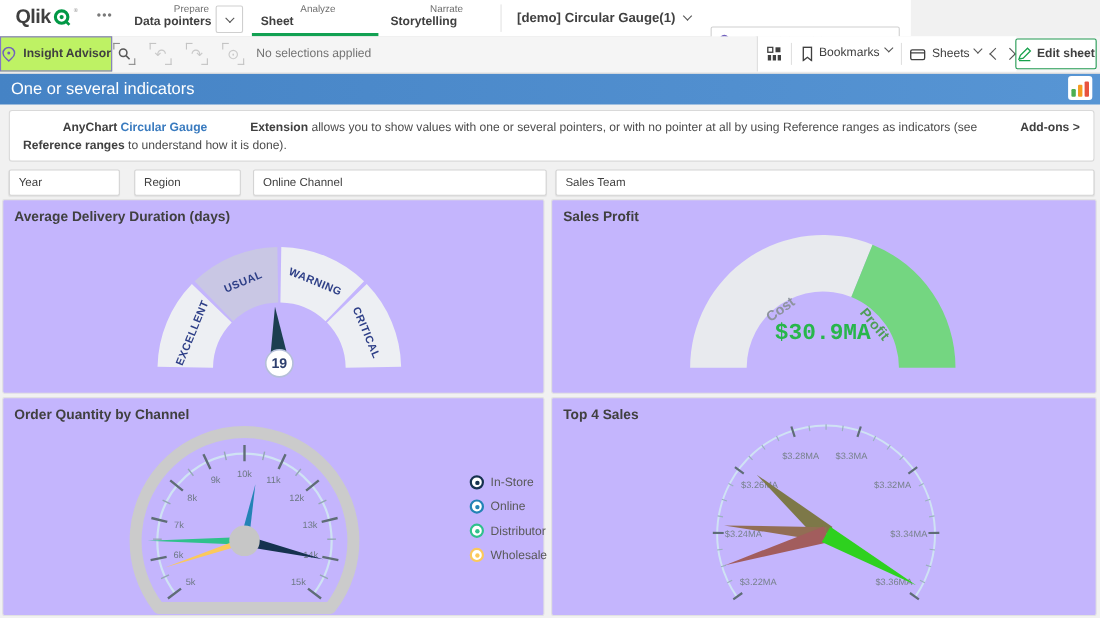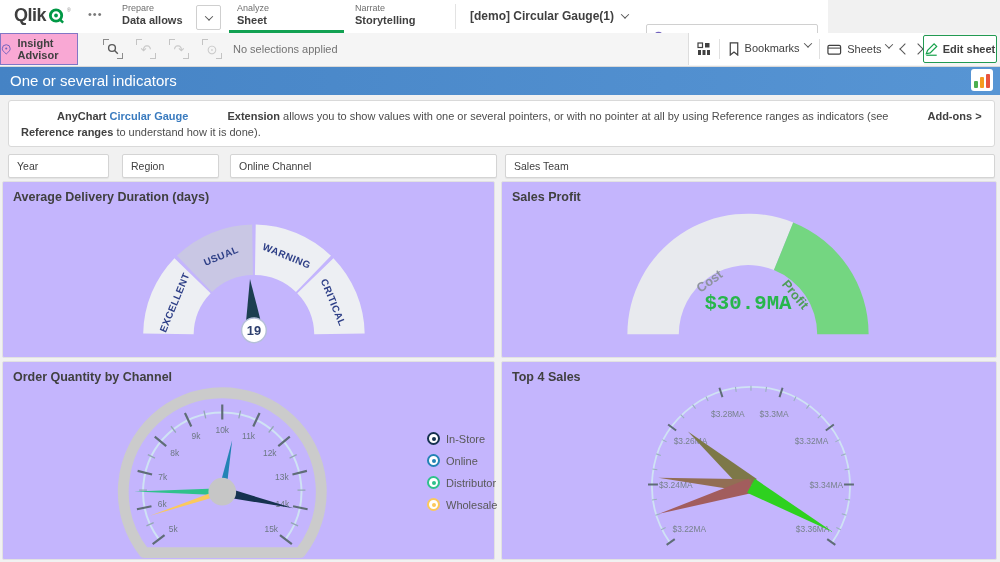--- a/index.html
+++ b/index.html
@@ -5,32 +5,32 @@
   html,body{margin:0;padding:0;}
   body{width:1000px;height:562px;position:relative;overflow:hidden;
        font-family:"Liberation Sans",sans-serif;background:#f1f1f1;-webkit-font-smoothing:antialiased;}
   
   .topbar{position:absolute;left:0;top:0;width:828px;height:33px;background:#fff;border-bottom:1px solid #d9d9d9;z-index:5;}
   .logo{position:absolute;left:14px;top:5px;display:flex;align-items:center;gap:2px;cursor:pointer;}
   .logo-text{font-size:18px;font-weight:700;color:#3f3f3f;letter-spacing:-.5px;}
   .logo-reg{font-size:5px;color:#8a8a8a;align-self:flex-start;margin-top:2px;}
   .more-dots{position:absolute;left:88px;top:8px;font-size:11px;color:#7a7a7a;letter-spacing:1px;cursor:pointer;}
   .nav-tab{position:absolute;top:3px;cursor:pointer;}
-  .nav-sec{font-size:9px;color:#6f6f6f;line-height:11px;}
+  .nav-sec{font-size:9px;color:#6f6f6f;line-height:11px;margin-left:36px;}
   .nav-item{font-size:11px;font-weight:700;color:#404040;line-height:13px;}
   .tab-underline{position:absolute;left:229px;top:30px;width:115px;height:3px;background:#12a152;}
   .dd-box{position:absolute;left:196px;top:5px;width:23px;height:23px;border:1px solid #cfcfcf;border-radius:2px;display:flex;align-items:center;justify-content:center;cursor:pointer;background:#fff;}
   .vdiv-top{position:absolute;left:455px;top:4px;width:1px;height:25px;background:#e3e3e3;}
   .app-title{position:absolute;left:470px;top:9px;display:flex;align-items:center;gap:8px;font-size:12px;font-weight:700;color:#404040;cursor:pointer;}
   .searchbox{position:absolute;right:10px;top:4px;width:158px;height:25px;border:1px solid #d0d0d0;border-radius:2px;display:flex;align-items:center;padding:0 6px;gap:5px;background:#fff;margin-top:20px;}
   .searchbox input{border:none;outline:none;font-size:10.5px;color:#555;width:120px;font-family:"Liberation Sans",sans-serif;}
   .searchbox input::placeholder{color:#a3a3a3;}
   
   .toolbar{position:absolute;left:0;top:33px;width:1000px;height:33px;background:#f5f5f5;border-bottom:1px solid #d9d9d9;z-index:5;}
-  .ia-btn{position:absolute;left:0;top:0;width:78px;height:32px;background:#f9a8d4;border:1px solid #8276c6;display:flex;align-items:center;justify-content:center;gap:6px;font-size:11px;font-weight:700;color:#404040;cursor:pointer;box-sizing:border-box;}
+  .ia-btn{position:absolute;left:0;top:0;width:102px;height:32px;background:#bef264;border:1px solid #8276c6;display:flex;align-items:center;justify-content:center;gap:6px;font-size:11px;font-weight:700;color:#404040;cursor:pointer;box-sizing:border-box;}
   .sel-ico{position:absolute;top:6px;width:20px;height:20px;display:flex;align-items:center;justify-content:center;font-size:13px;color:#c9c9c9;cursor:pointer;}
   .sel-ico::before{content:"";position:absolute;left:0;top:0;width:5px;height:5px;border-left:1px solid #c4c4c4;border-top:1px solid #c4c4c4;}
   .sel-ico::after{content:"";position:absolute;right:0;bottom:0;width:5px;height:5px;border-right:1px solid #c4c4c4;border-bottom:1px solid #c4c4c4;}
   .sel-ico.dark{color:#595959;}
   .sel-ico.dark::before{border-color:#8c8c8c;}
   .sel-ico.dark::after{border-color:#8c8c8c;}
   .no-sel{position:absolute;left:233px;top:10px;font-size:11px;color:#737373;}
   .tb-right{position:absolute;left:688px;top:0;width:235px;height:32px;background:#fff;border-left:1px solid #ddd;display:flex;align-items:center;}
   .tb-right .vd{width:1px;height:20px;background:#e0e0e0;margin:0 8px;}
   .tb-grp{display:flex;gap:5px;font-size:11px;color:#404040;cursor:pointer;white-space:nowrap;}
@@ -82,21 +82,21 @@
       <circle cx="8.5" cy="9" r="6" fill="none" stroke="#009845" stroke-width="3"></circle>
       <circle cx="8.5" cy="9" r="2" fill="#009845"></circle>
       <line x1="12.5" y1="13" x2="16" y2="16.5" stroke="#009845" stroke-width="2.6"></line>
     </svg>
     <span class="logo-reg">®</span>
   </div>
   <div class="more-dots">•••</div>
 
   <div class="nav-tab" style="left:122px;">
     <div class="nav-sec">Prepare</div>
-    <div class="nav-item">Data allows</div>
+    <div class="nav-item">Data pointers</div>
   </div>
   <div class="dd-box">
       <span class="chev chev-down"></span>
     </div>
 
   <div class="nav-tab" style="left:237px;">
     <div class="nav-sec">Analyze</div>
     <div class="nav-item">Sheet</div>
   </div>
   <div class="tab-underline"></div>

